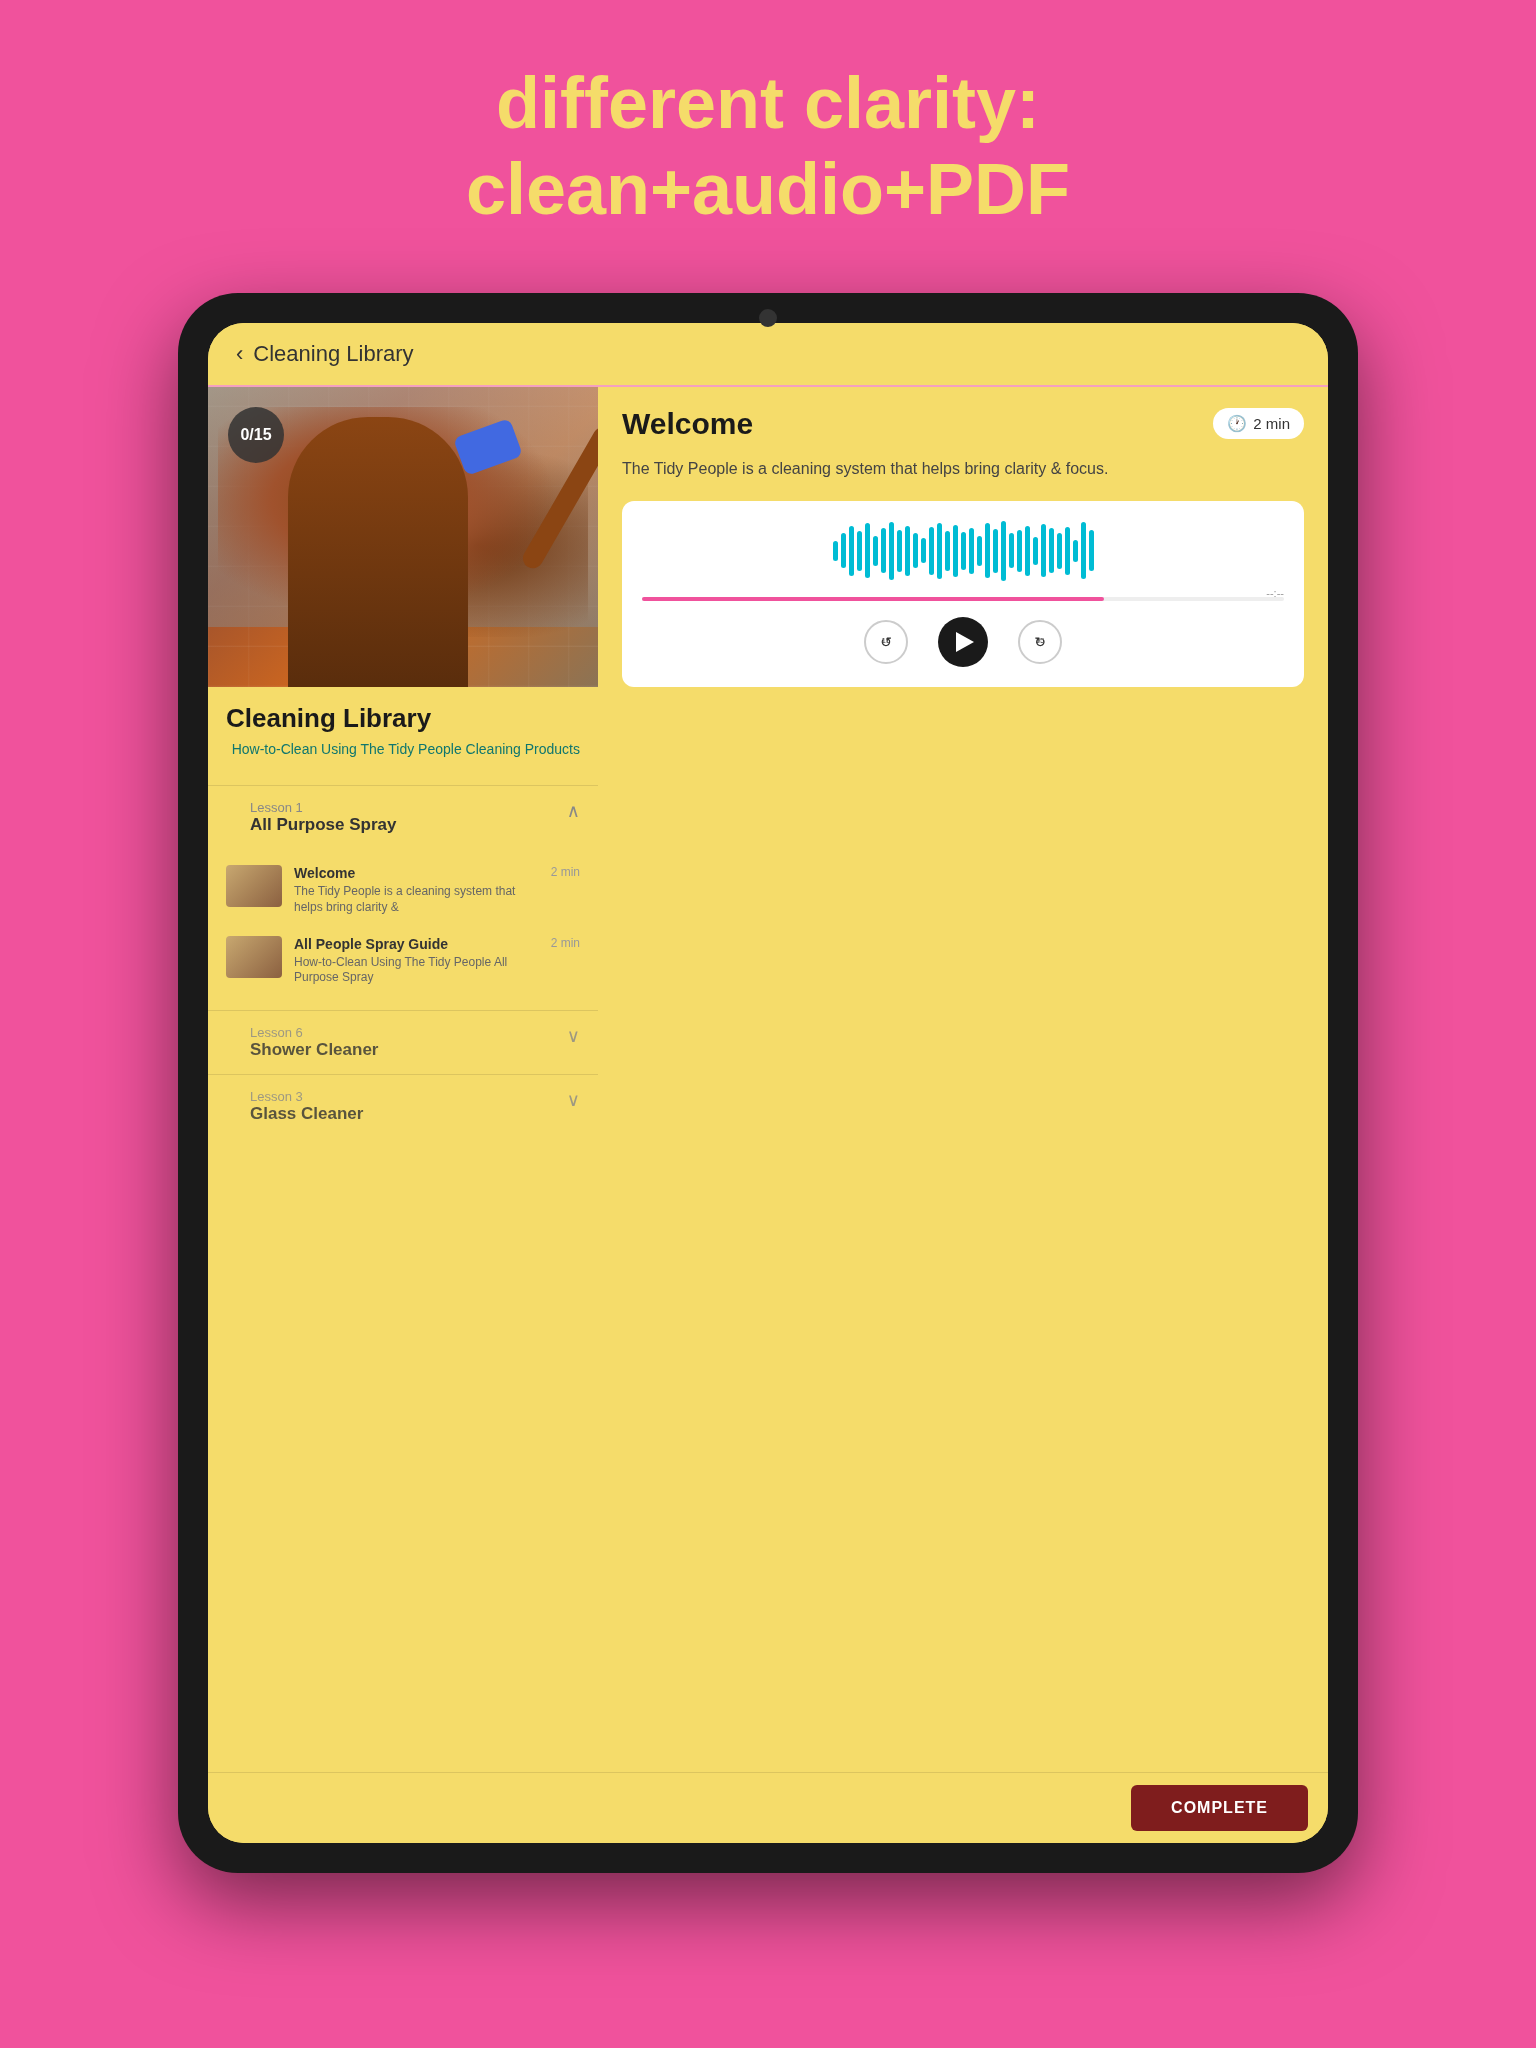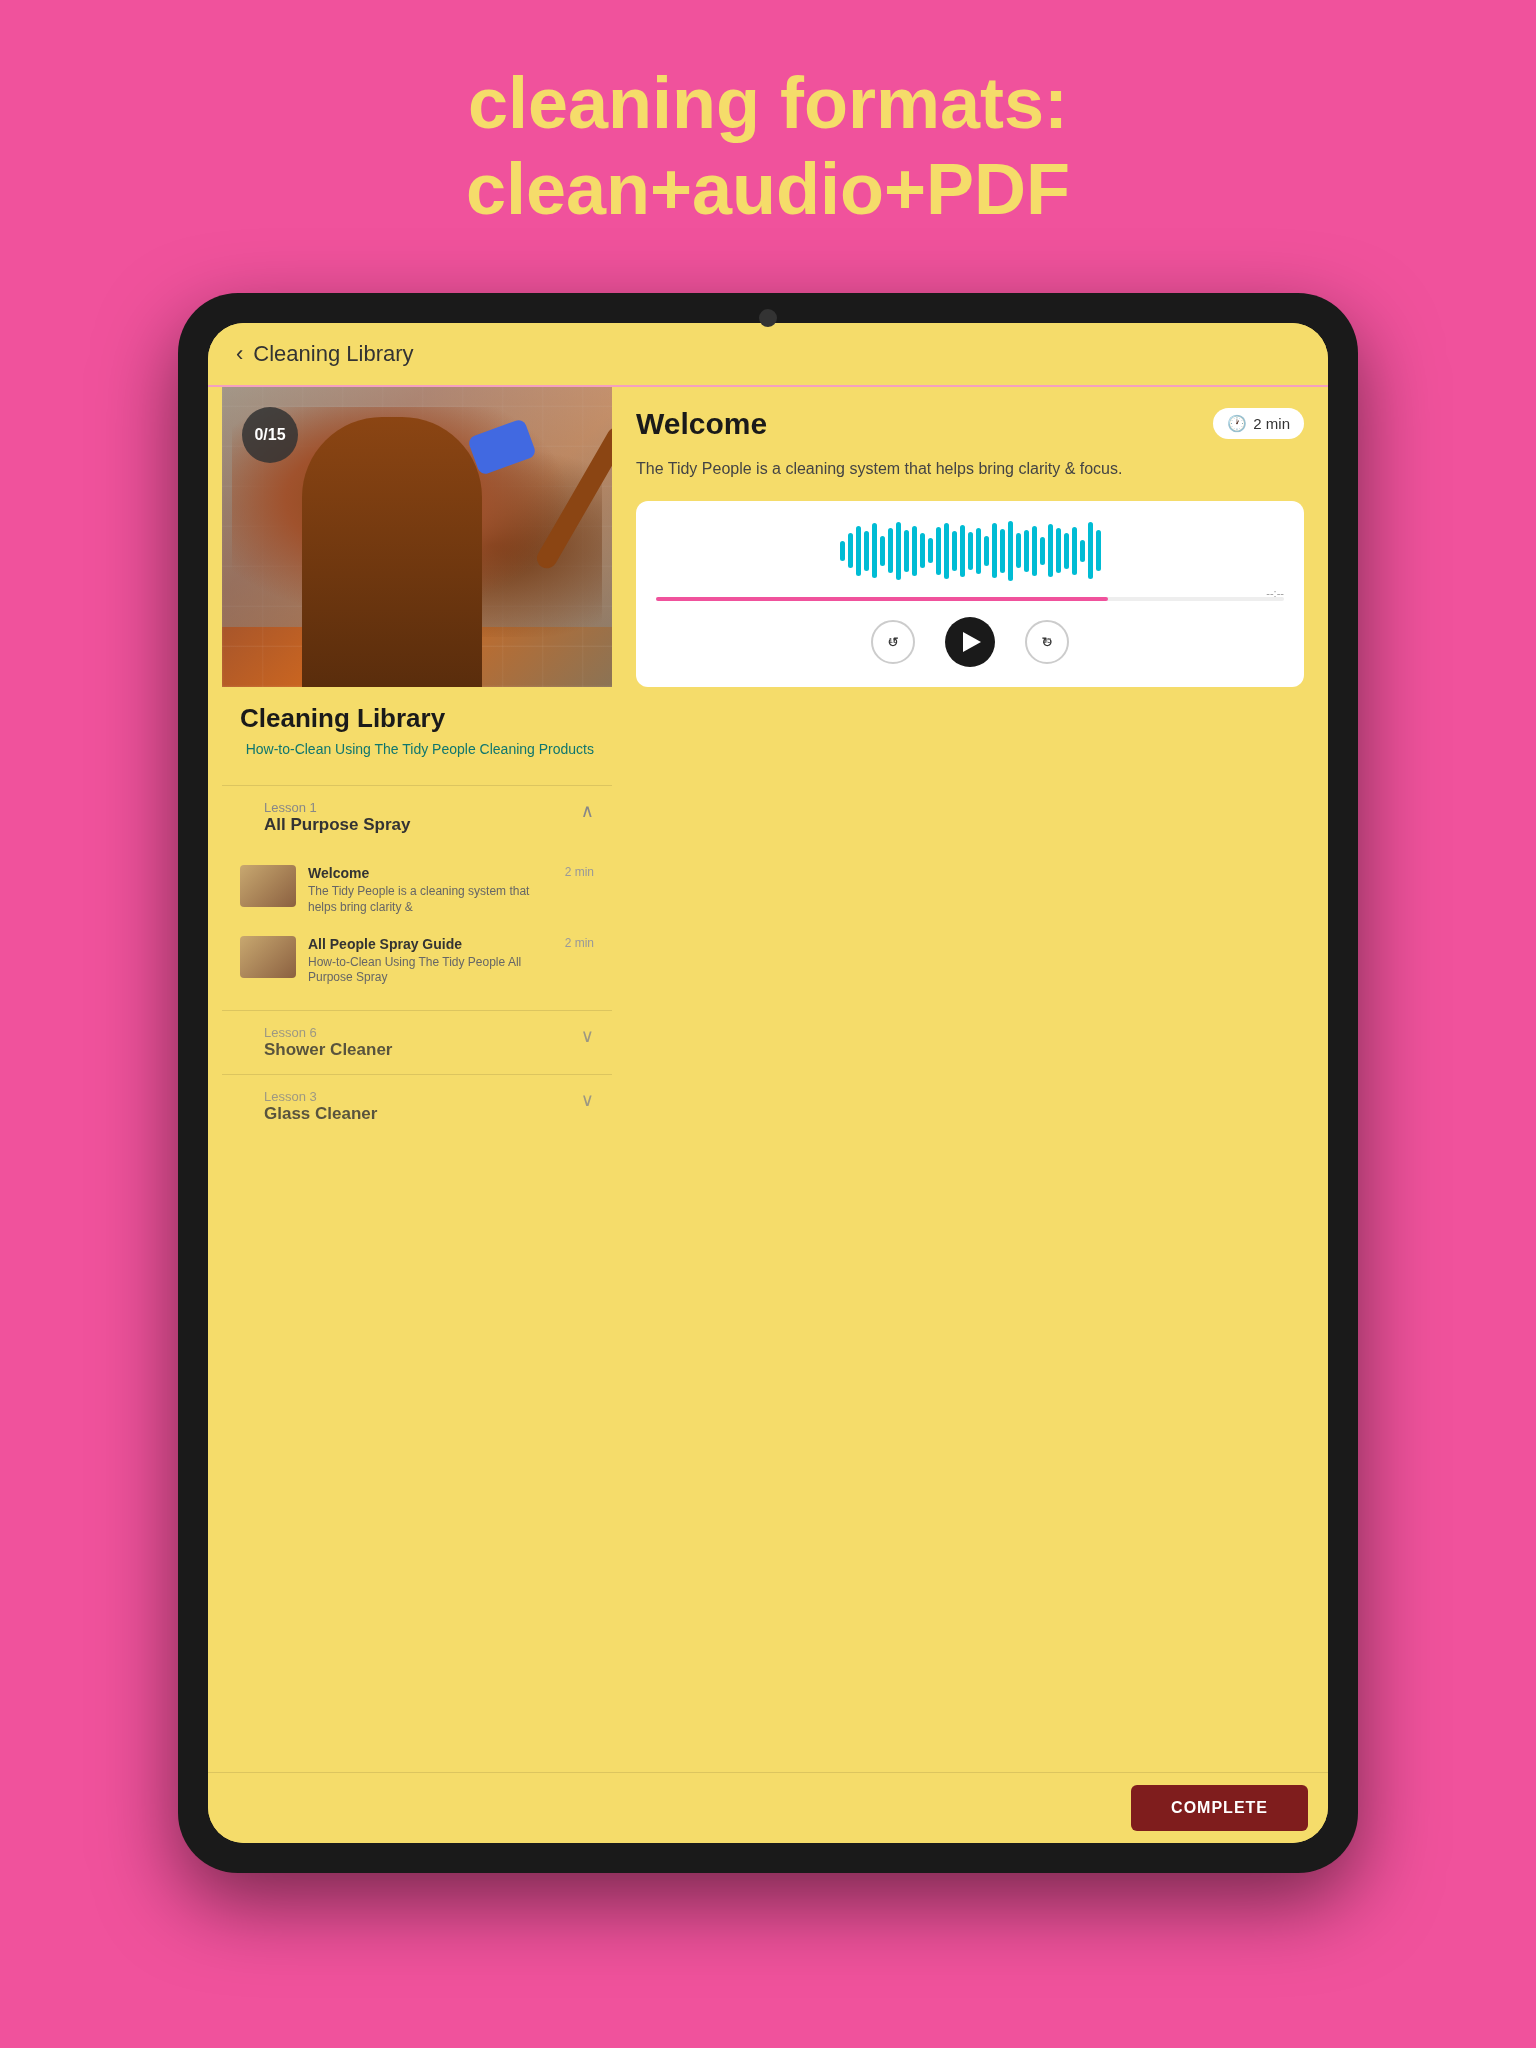--- a/index.html
+++ b/index.html
@@ -80,21 +80,20 @@
       font-size: 22px;
       color: #333;
       font-weight: 500;
     }
 
     
     .content-area {
       display: flex;
       flex: 1;
       overflow: hidden;
-      padding-left: 14px;
     }
 
     
     .left-column {
       width: 390px;
       flex-shrink: 0;
       overflow-y: auto;
       background: #F5DC6A;
     }
 
@@ -407,21 +406,21 @@
 
     
     .lesson-group-collapsed .lesson-header {
       opacity: 0.8;
     }
   </style>
 </head>
 <body>
 
 <div class="hero-text">
-  <div>cleaning formats:</div>
+  <div>different clarity:</div>
   <div>clean+audio+PDF</div>
 </div>
 
 <div class="tablet-wrapper">
   <div class="tablet">
     <div class="tablet-camera"></div>
 
     <div class="tablet-screen">
 
       <div class="nav-bar">

